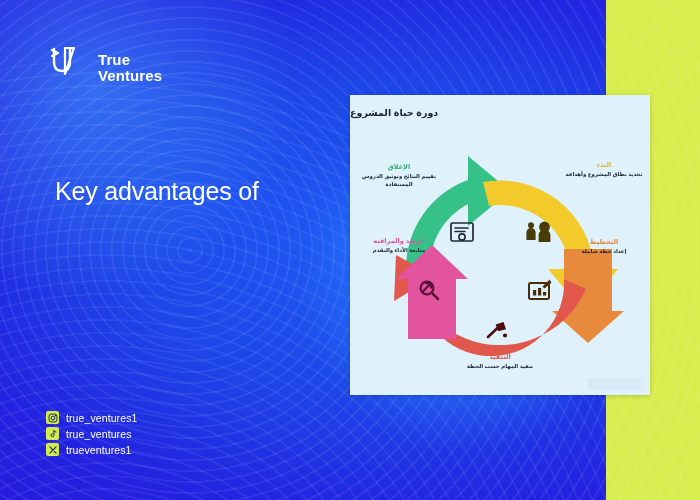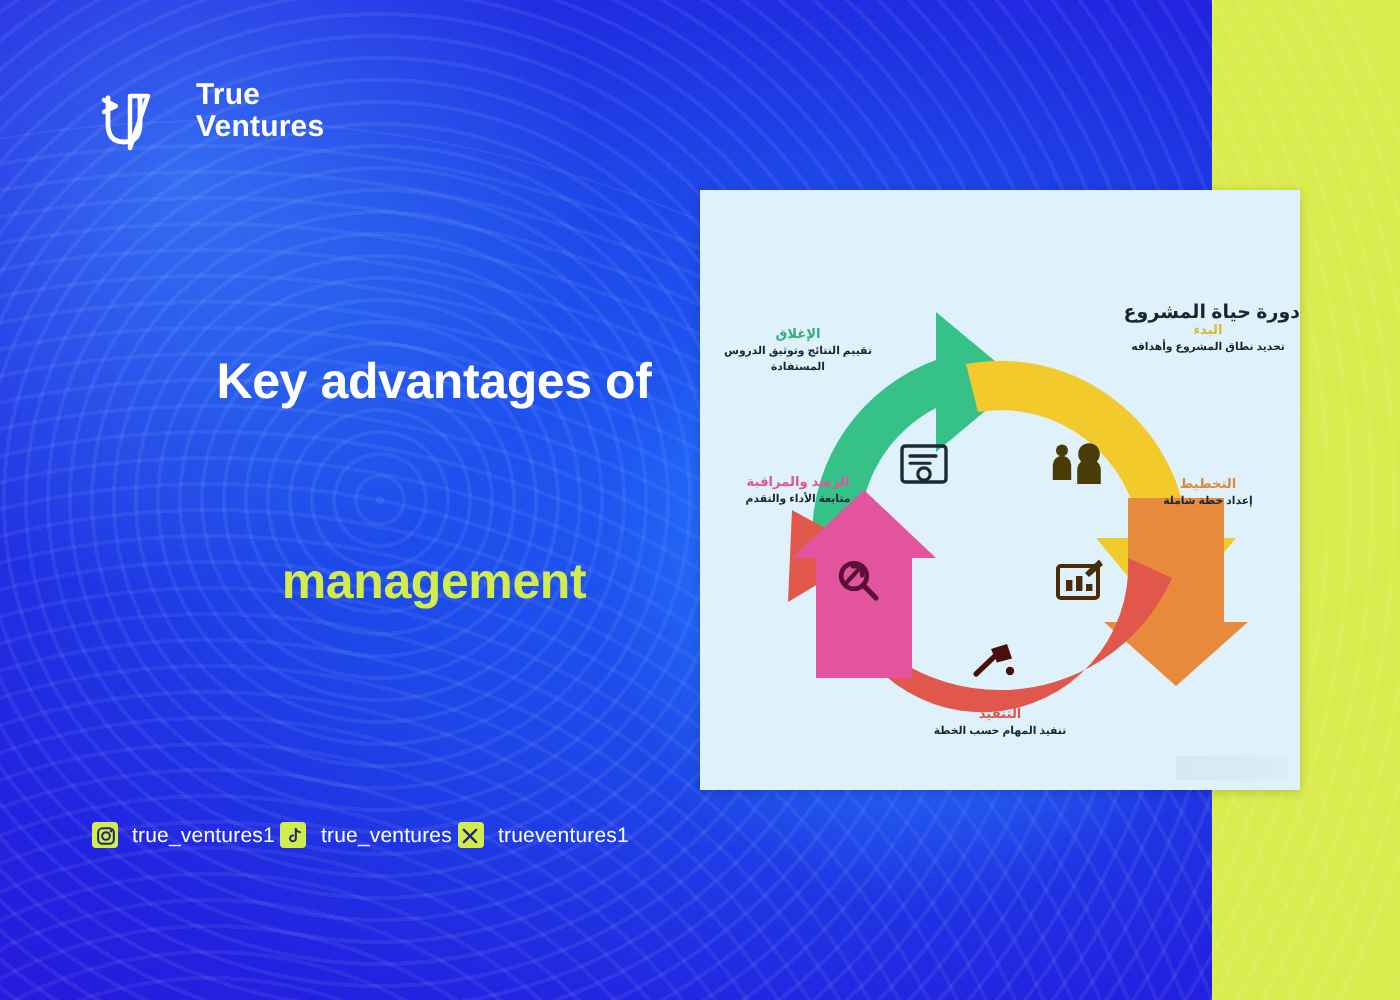--- a/index.html
+++ b/index.html
@@ -30,41 +30,41 @@
       rgba(255,255,255,0.06) 0px, rgba(255,255,255,0.06) 2px,
       rgba(255,255,255,0) 2px, rgba(255,255,255,0) 13px);
   }
   .glow{position:absolute;left:300px;top:120px;width:330px;height:330px;border-radius:50%;
     background:radial-gradient(circle,#2f8cff 0%, rgba(47,140,255,0.35) 45%, rgba(47,140,255,0) 72%);
     filter:blur(6px);}
   .glow2{position:absolute;left:-120px;top:-120px;width:420px;height:420px;border-radius:50%;
     background:radial-gradient(circle,rgba(70,160,255,.55) 0%, rgba(40,90,240,0) 70%);}
 
   
-  .logo{position:absolute;left:46px;top:40px;display:flex;align-items:flex-start;gap:8px;}
+  .logo{position:absolute;left:46px;top:40px;display:flex;align-items:flex-end;gap:8px;}
   .logo-mark{width:44px;height:44px;flex:0 0 44px;}
   .logo-text{color:#fff;font-size:15px;line-height:1.06;font-weight:700;letter-spacing:.1px;}
 
   
-  .headline{position:absolute;left:67px;top:175px;width:300px;
-    font-size:25px;line-height:1.33;font-weight:700;color:#ffffff;letter-spacing:-.2px;text-align:center;}
+  .headline{position:absolute;left:55px;top:175px;width:300px;
+    font-size:25px;line-height:1.33;font-weight:400;color:#ffffff;letter-spacing:-.2px;}
   .hl-accent{color:#d2ec4e;}
 
   
-  .socials{position:absolute;left:46px;top:411px;display:flex;flex-direction:row;gap:3px;}
+  .socials{position:absolute;left:46px;top:411px;display:flex;flex-direction:column;gap:3px;}
   .social-row{display:flex;align-items:center;gap:7px;}
   .social-badge{width:13px;height:13px;flex:0 0 13px;border-radius:2px;background:#d2ec4e;
     display:flex;align-items:center;justify-content:center;}
   .social-handle{color:#fff;font-size:10.5px;letter-spacing:.1px;}
 
   
   .card{position:absolute;left:350px;top:95px;width:300px;height:300px;background:#dff2fb;
     box-shadow:0 1px 5px rgba(0,0,0,.18);}
-  .card-title{position:absolute;top:12px;left:0;width:100%;text-align:right;
-    font-size:9.5px;font-weight:700;color:#1a2433;direction:rtl;margin-top:44px;}
+  .card-title{position:absolute;top:12px;left:0;width:100%;text-align:left;
+    font-size:9.5px;font-weight:700;color:#1a2433;direction:rtl;}
   .wheel{position:absolute;left:0;top:34px;width:300px;height:250px;}
 
   .lbl{position:absolute;direction:rtl;text-align:center;}
   .lbl .lbl-title{font-size:6.6px;font-weight:700;margin-bottom:2px;}
   .lbl .lbl-desc{font-size:5.4px;font-weight:700;color:#1a2433;line-height:1.45;}
 
   .lbl-close{left:6px;top:68px;width:86px;}
   .lbl-close .lbl-title{color:#33b07a;}
   .lbl-monitor{left:4px;top:142px;width:90px;}
   .lbl-monitor .lbl-title{color:#e0559c;}
@@ -103,21 +103,21 @@
     <span class="logo-text">
       <span>True</span><br>
       <span>Ventures</span>
     </span>
   </div>
 
   <div class="headline">
     <span>Key advantages of</span><br>
     <br>
     <br>
-    <span class="hl-accent">management</span><br>
+    <br>
   </div>
 
   <div class="socials">
 
     <div class="social-row">
       <span class="social-badge">
         <svg viewBox="0 0 12 12" width="10" height="10">
           <rect x="1.3" y="1.3" width="9.4" height="9.4" rx="2.6" fill="none" stroke="#1b2a6b" stroke-width="1.2"></rect>
           <circle cx="6" cy="6" r="2.3" fill="none" stroke="#1b2a6b" stroke-width="1.2"></circle>
           <circle cx="9" cy="3" r=".85" fill="#1b2a6b"></circle>

